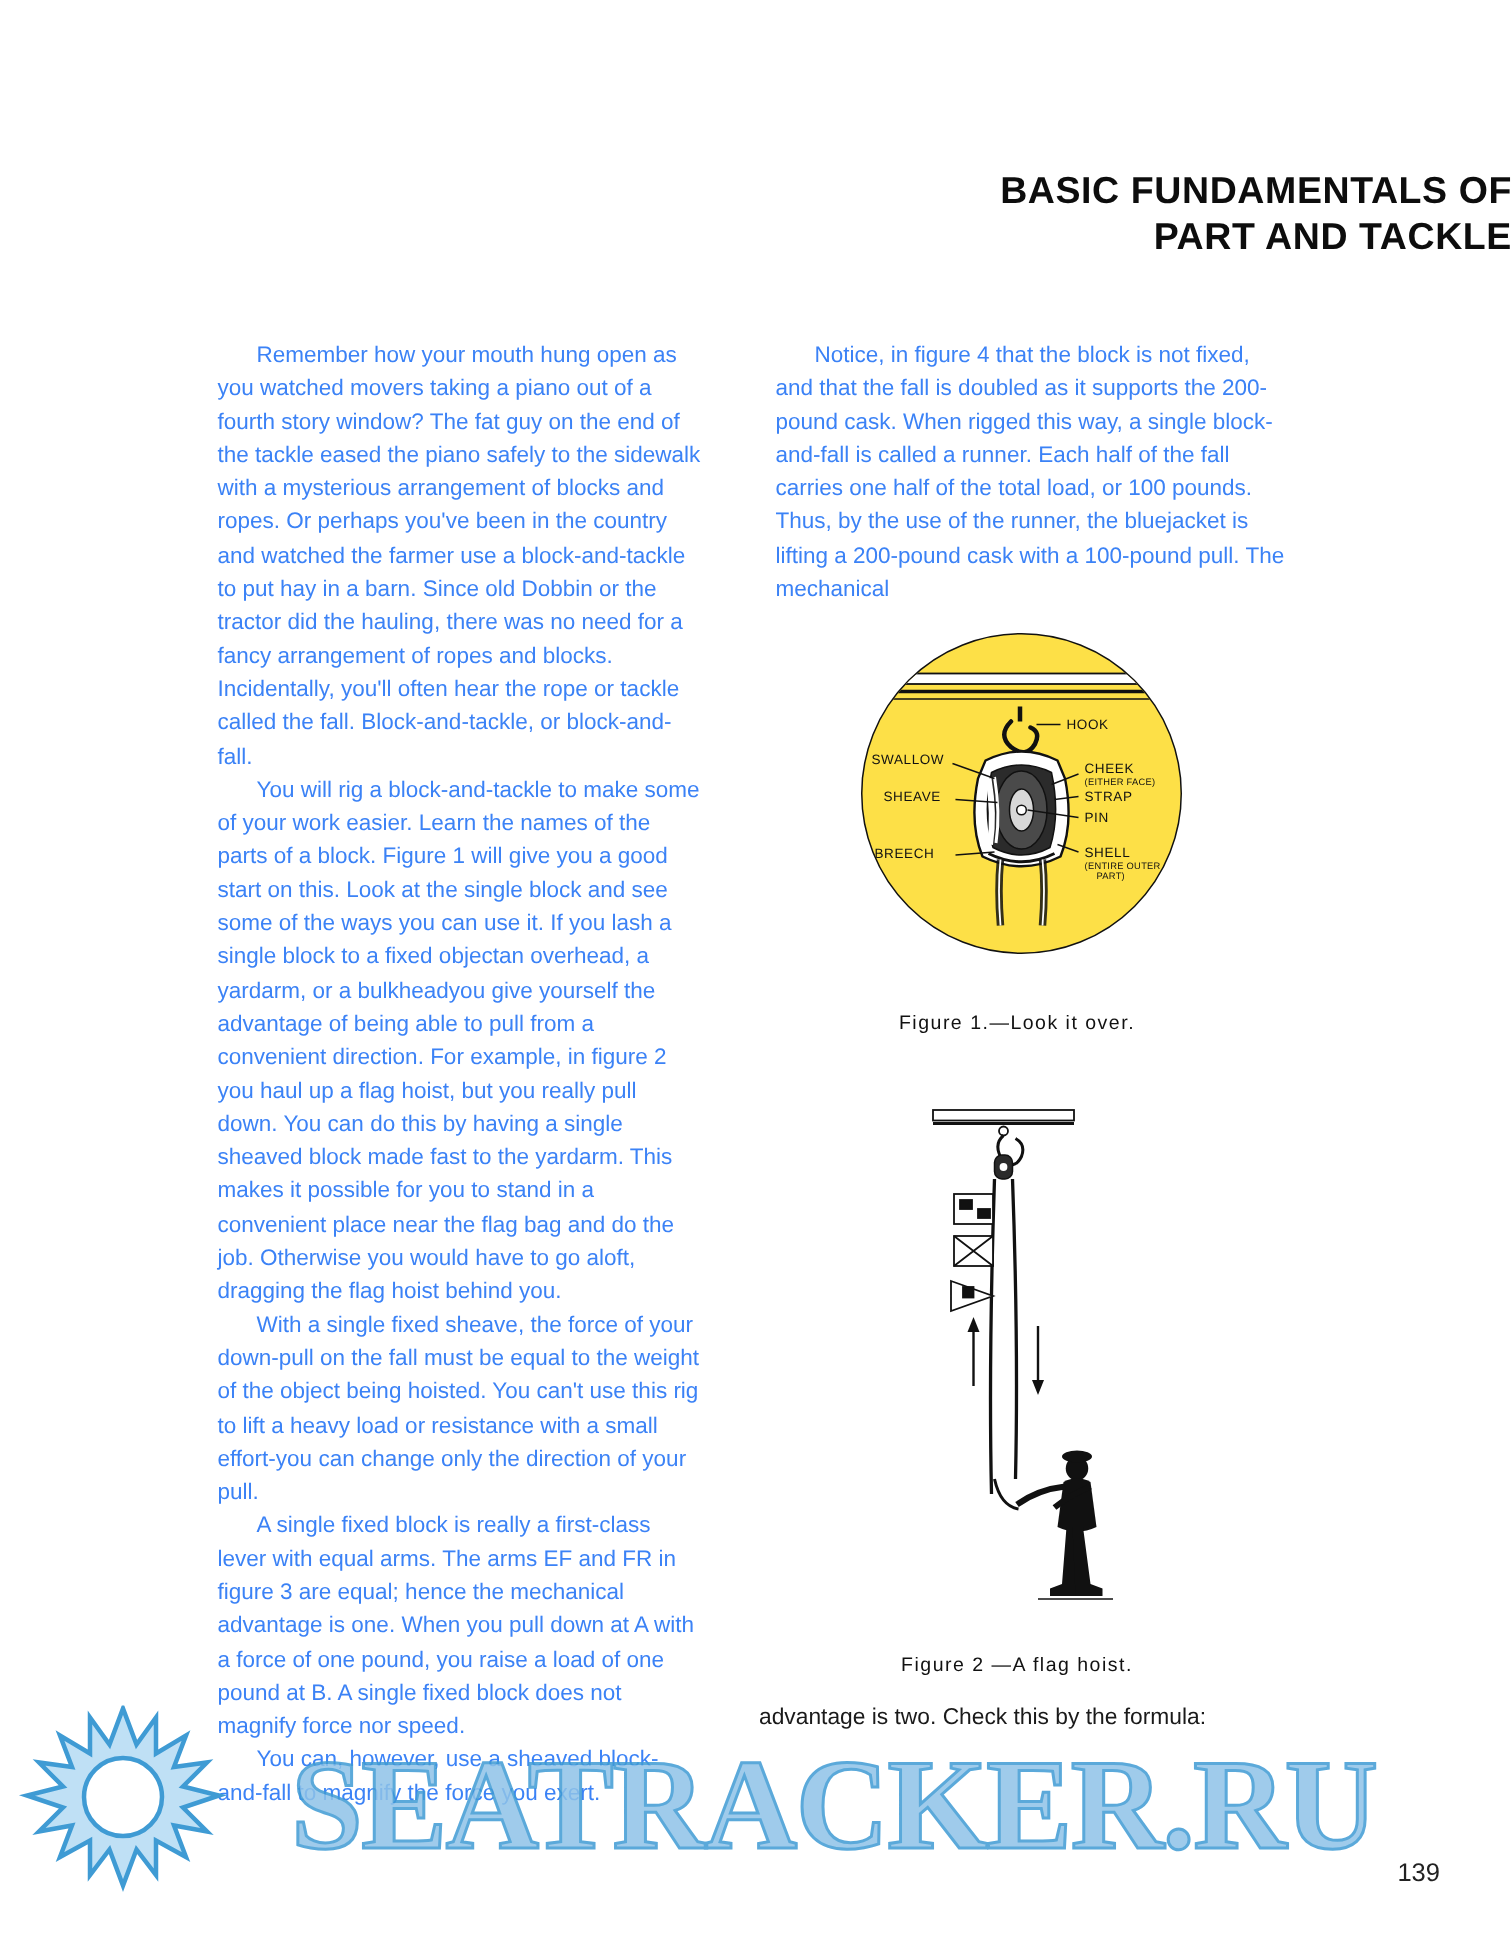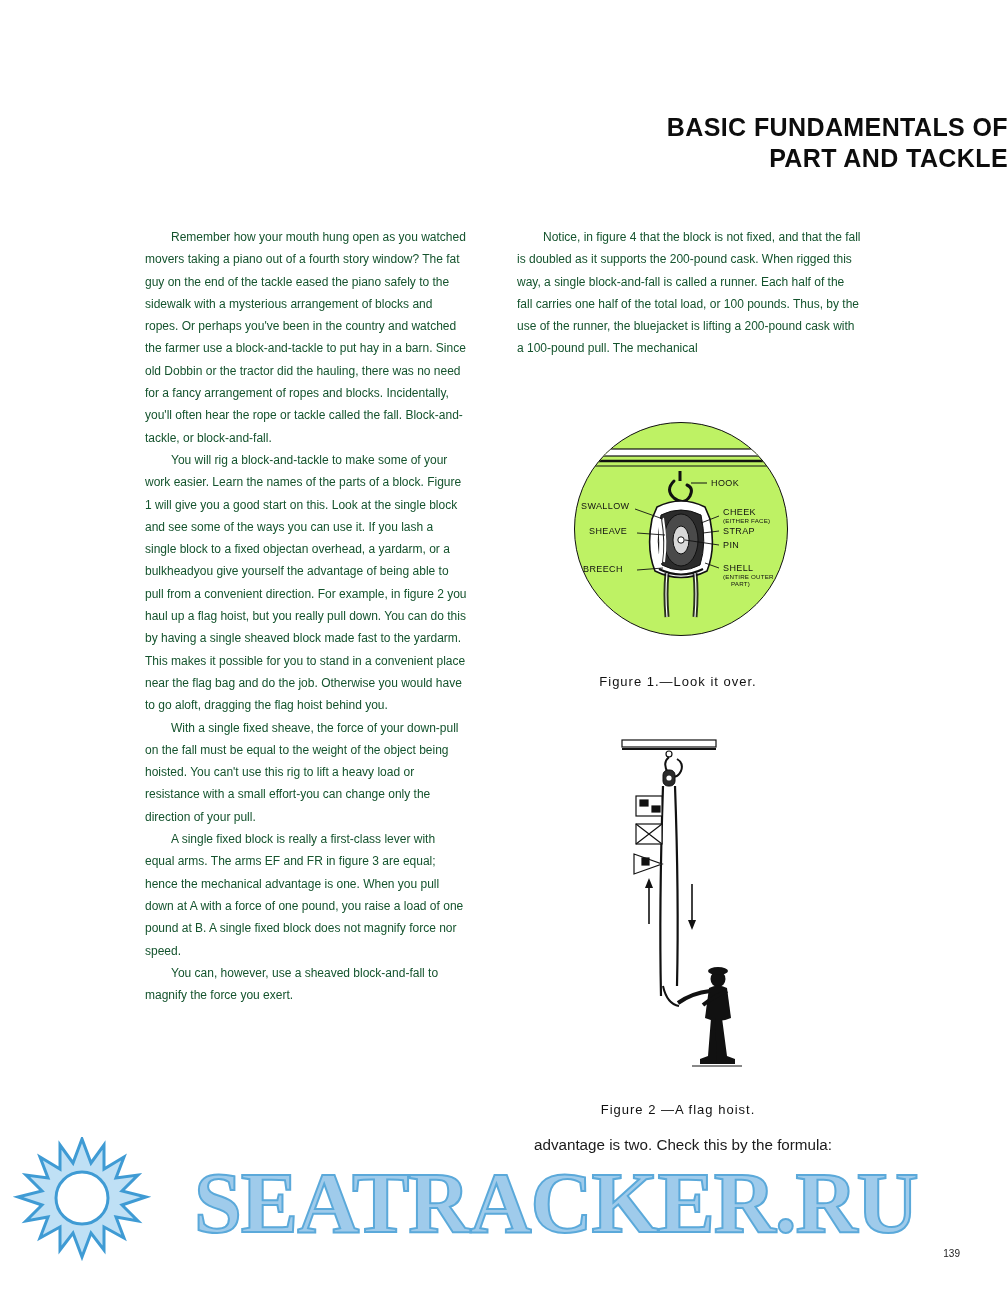--- a/index.html
+++ b/index.html
@@ -30,23 +30,23 @@
   .title-line {
     font-weight: bold;
     font-size: 25px;
     letter-spacing: 0.4px;
     line-height: 31px;
     color: #0d0d0d;
   }
   
   .col {
     position: absolute;
-    font-size: 12px;
+    font-size: 15px;
     line-height: 22.3px;
-    color: #14532d;
+    color: #3b82f6;
     text-align: left;
   }
   .col-left {
     left: 145px;
     top: 226px;
     width: 322px;
   }
   .col-right {
     left: 506px;
     top: 226px;
@@ -68,21 +68,21 @@
     top: 422px;
     width: 344px;
     height: 292px;
   }
   .fig1-circle {
     position: absolute;
     left: 68px; top: 0;
     width: 212px; height: 212px;
     border: 1.6px solid #111;
     border-radius: 50%;
-    background: #bef264;
+    background: #fde047;
     overflow: hidden;
   }
   .fig-caption {
     position: absolute;
     width: 100%;
     text-align: center;
     font-size: 13px;
     letter-spacing: 1px;
     color: #111;
   }
@@ -91,33 +91,33 @@
   .fig2-wrap {
     position: absolute;
     left: 506px;
     top: 728px;
     width: 344px;
     height: 400px;
   }
   .fig2-caption { top: 374px; }
   .lastline {
     position: absolute;
-    left: 534px;
+    left: 506px;
     top: 1134px;
     width: 344px;
     font-size: 15.2px;
     line-height: 22.3px;
     color: #1a1a1a;
   }
   
   .page-number {
     position: absolute;
     right: 48px;
     bottom: 32px;
-    font-size: 10px;
+    font-size: 17px;
     color: #222;
   }
   
   .watermark {
     position: absolute;
     left: 0;
     bottom: 18px;
     width: 1008px;
     height: 140px;
     pointer-events: none;

